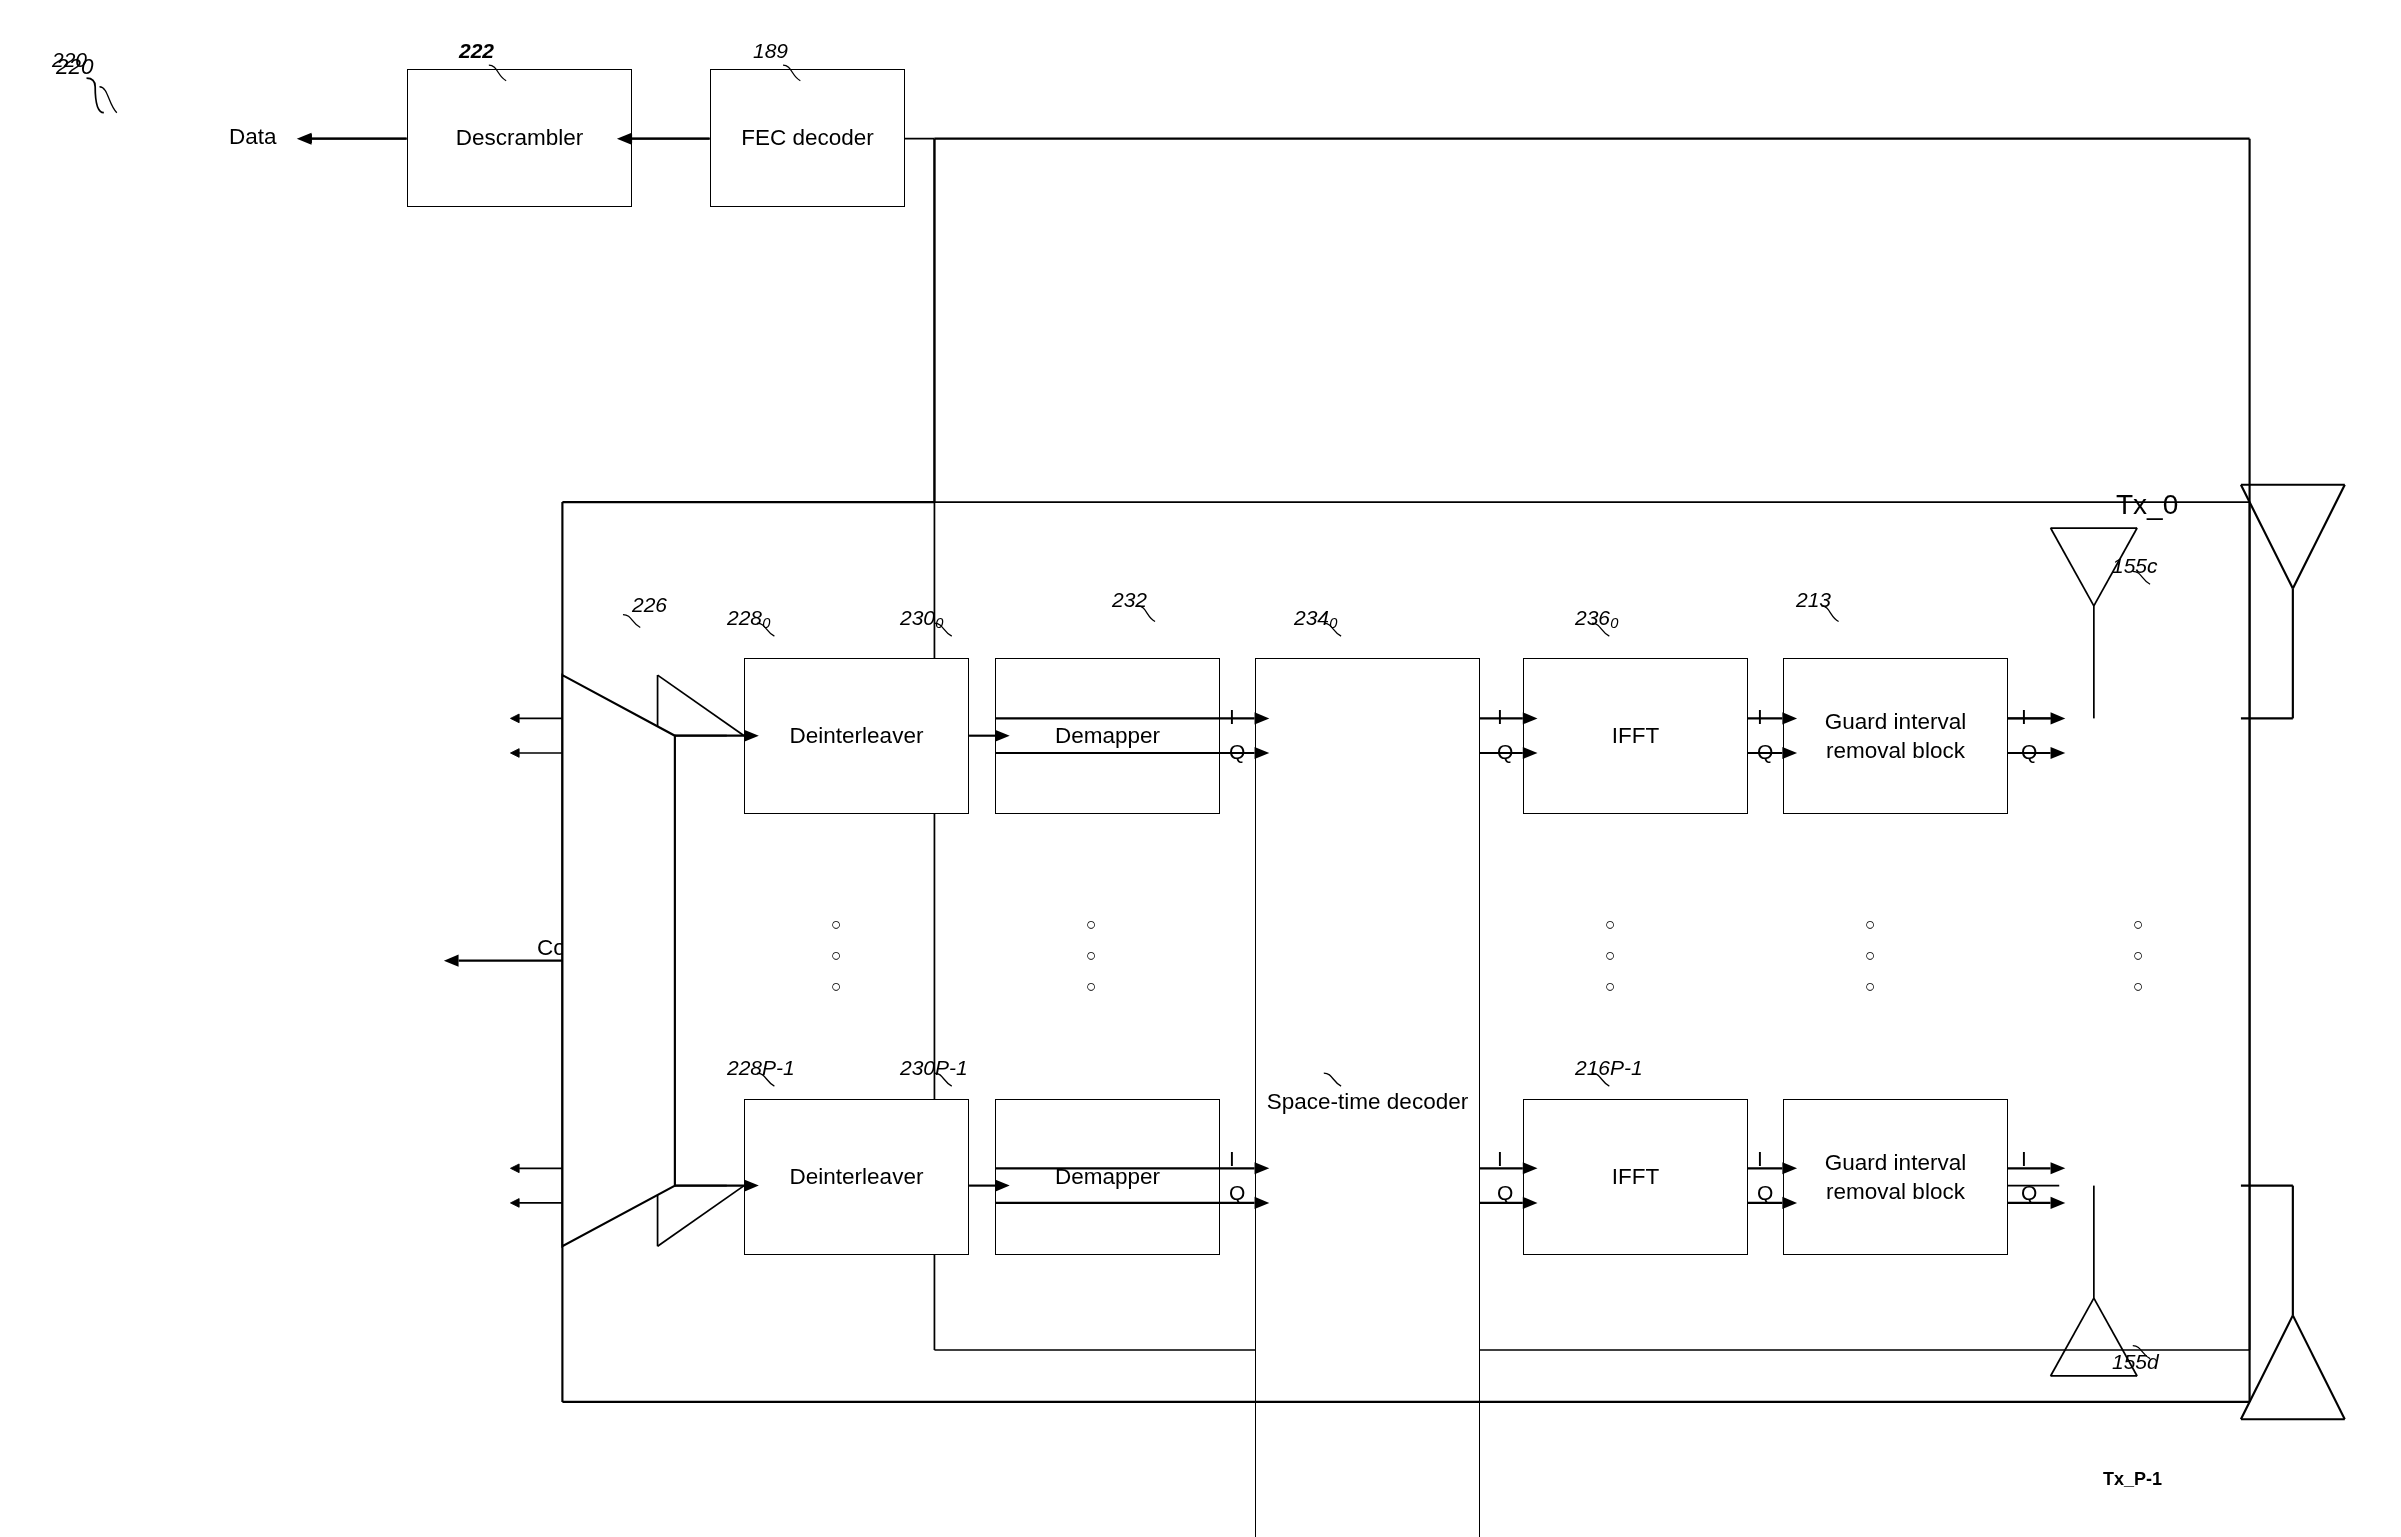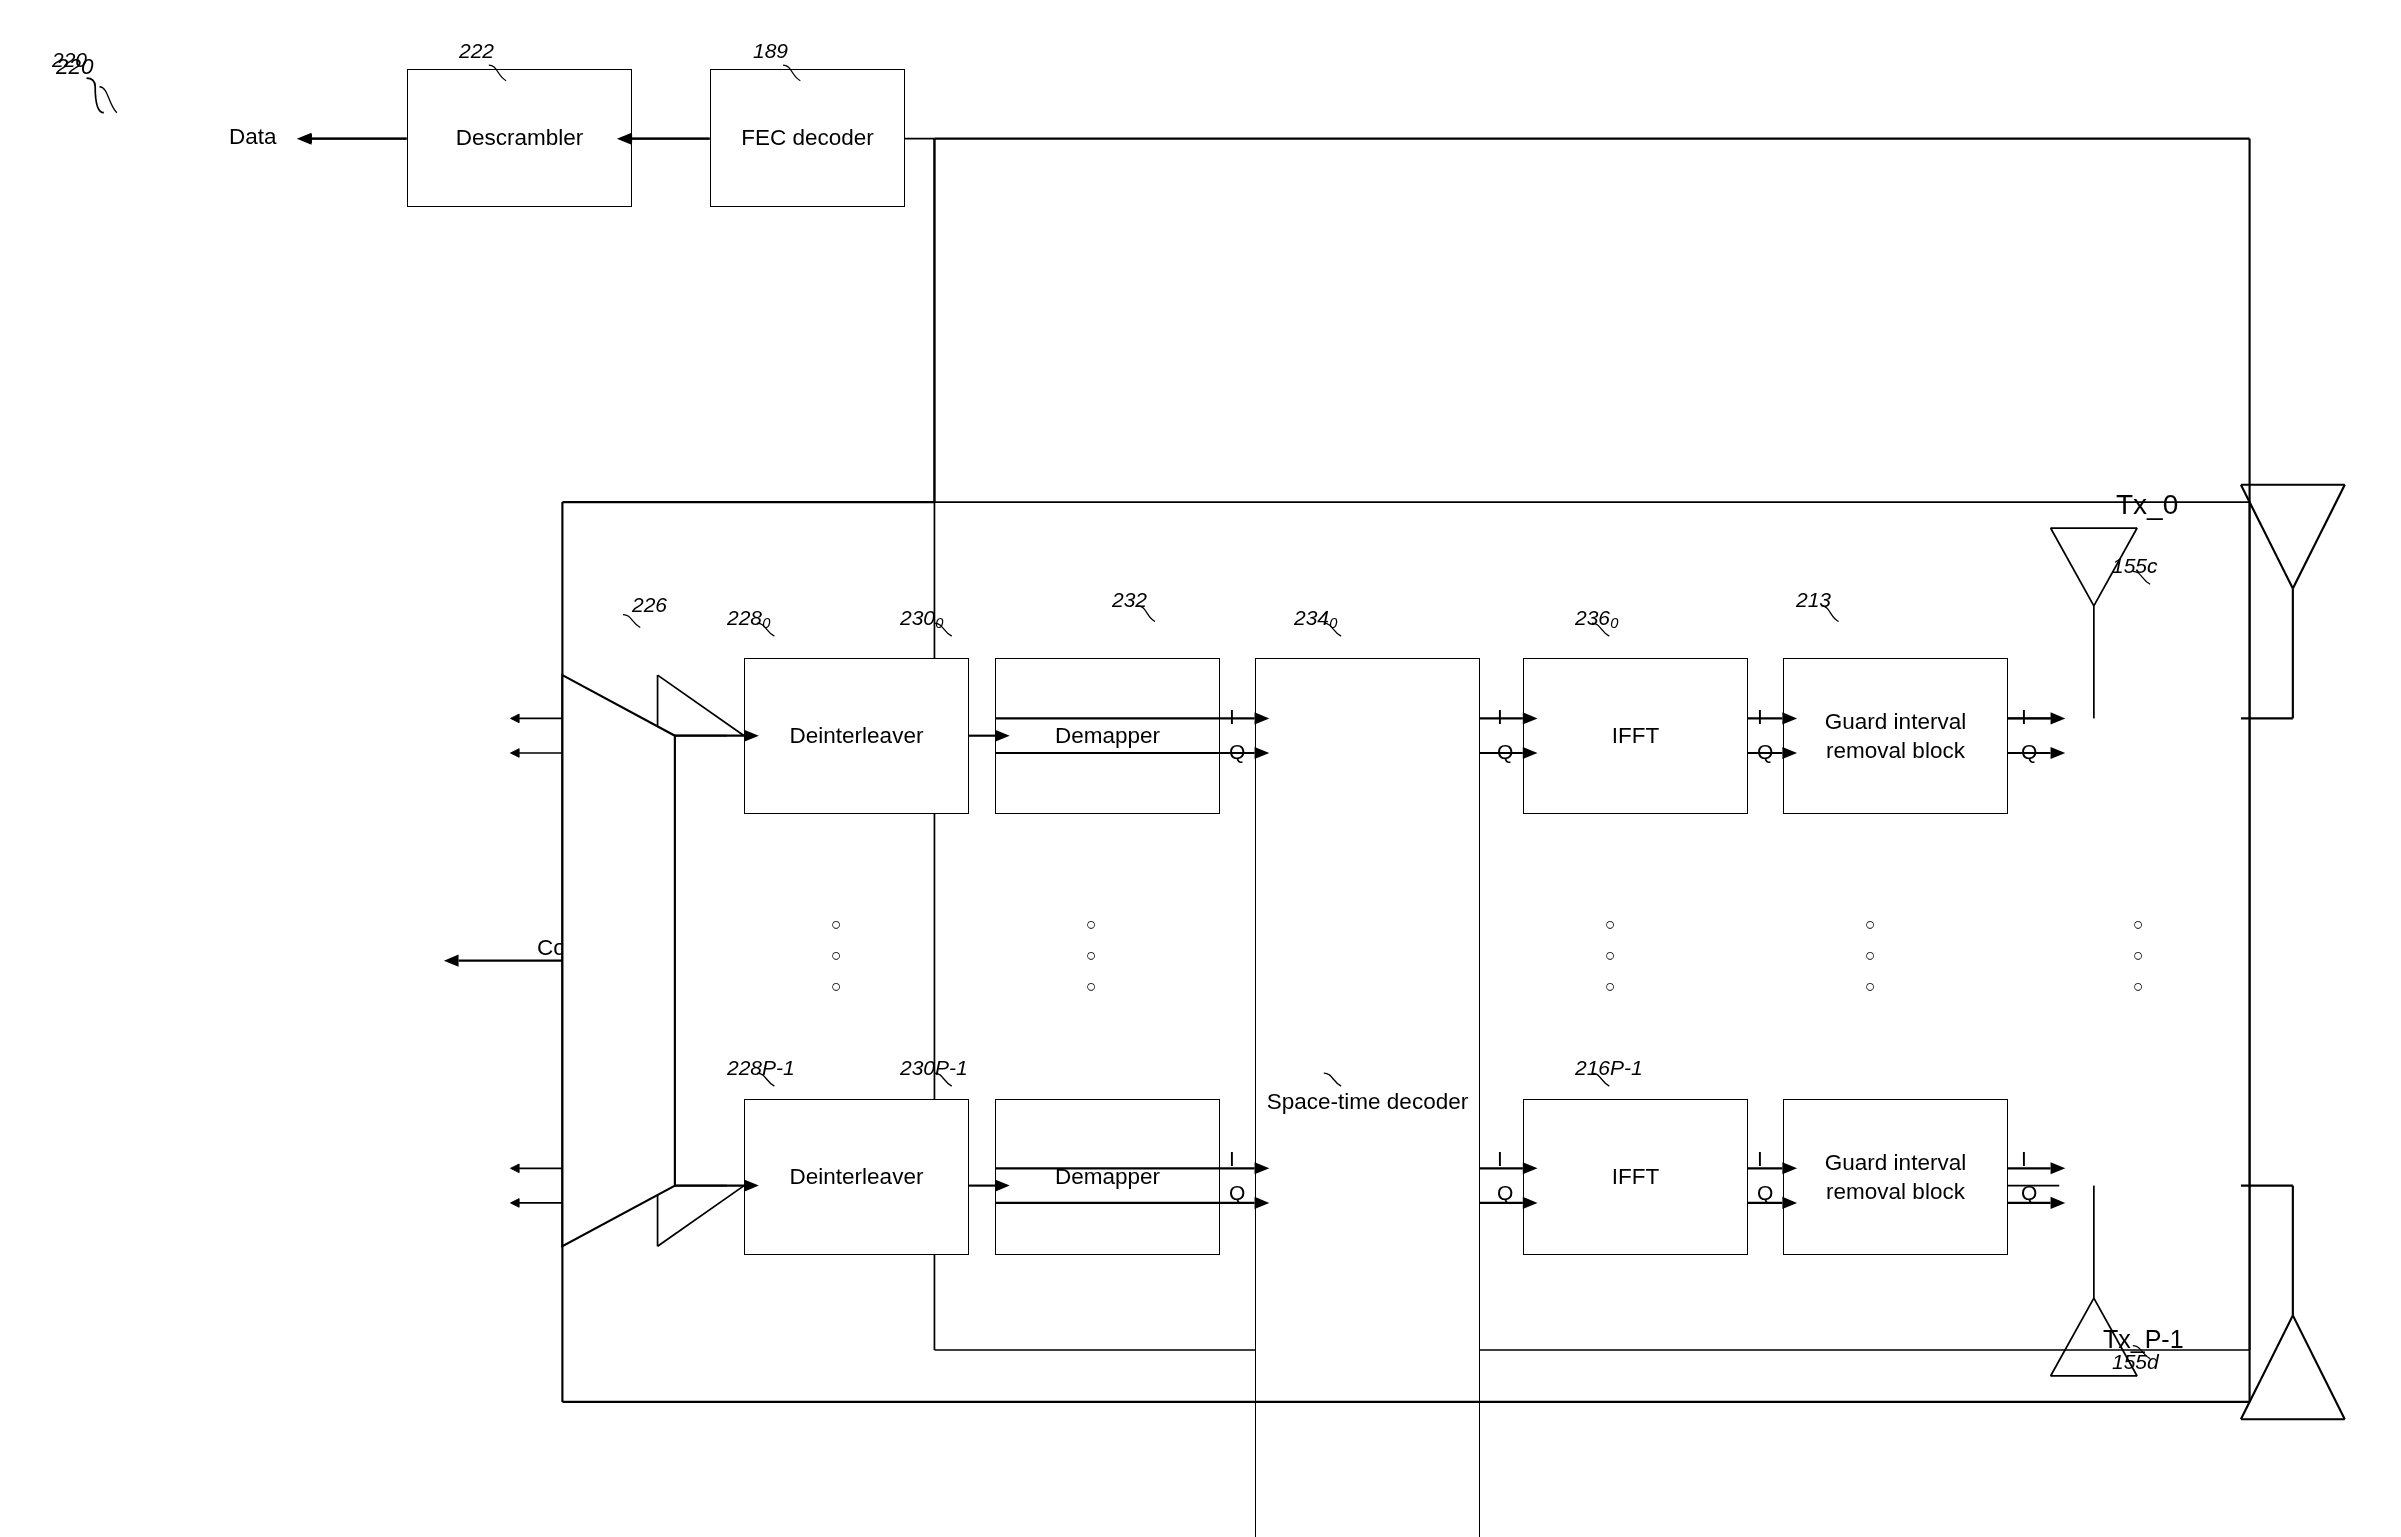--- a/index.html
+++ b/index.html
@@ -161,21 +161,21 @@
     <line x1="2370" y1="1590" x2="2470" y2="1590"></line>
 
     <path d="M 100,90 Q 110,90 110,100 Q 110,130 120,130" stroke="#000" stroke-width="1.5" fill="none"></path>
 
     <line x1="760" y1="1110" x2="680" y2="1110"></line>
     <polygon points="680,1105 670,1110 680,1115"></polygon>
   </svg>
 
   <div class="ref-label" style="left:52px; top:48px;">220</div>
 
-  <div class="ref-label" style="left:459px; top:39px;">222</div>
+  <div class="ref-label" style="left:459px; top:39px;font-weight:bold;">222</div>
 
   <div class="ref-label" style="left:753px; top:39px;">189</div>
 
   <div class="ref-label" style="left:632px; top:593px;">226</div>
 
   <div class="ref-label" style="left:727px; top:606px;">228₀</div>
 
   <div class="ref-label" style="left:900px; top:606px;">230₀</div>
 
   <div class="ref-label" style="left:1112px; top:588px;">232</div>
@@ -193,21 +193,21 @@
   <div class="ref-label" style="left:727px; top:1056px;">228P-1</div>
 
   <div class="ref-label" style="left:900px; top:1056px;">230P-1</div>
 
   <div class="ref-label" style="left:1294px; top:1056px;">214P-1</div>
 
   <div class="ref-label" style="left:1575px; top:1056px;">216P-1</div>
 
   <div class="ref-label" style="left:2112px; top:1350px;">155d</div>
 
-  <div class="label" style="left:2103px; top:1325px; font-size:25px;">Tx_P-1</div>
+  <div class="label" style="left:2103px; top:1469px; font-size:18px;font-weight:bold;">Tx_P-1</div>
 
   <div class="label" style="left:229px; top:124px; font-size:22.5px;">Data</div>
 
   <div class="block" style="left:407px; top:69px; width:225px; height:138px;">Descrambler</div>
 
   <div class="block" style="left:710px; top:69px; width:195px; height:138px;">FEC decoder</div>
 
   <div class="label" style="left:537px; top:935px; font-size:22.5px;">Combiner</div>
 
   <div class="block" style="left:744px; top:658px; width:225px; height:156px;">Deinterleaver</div>

